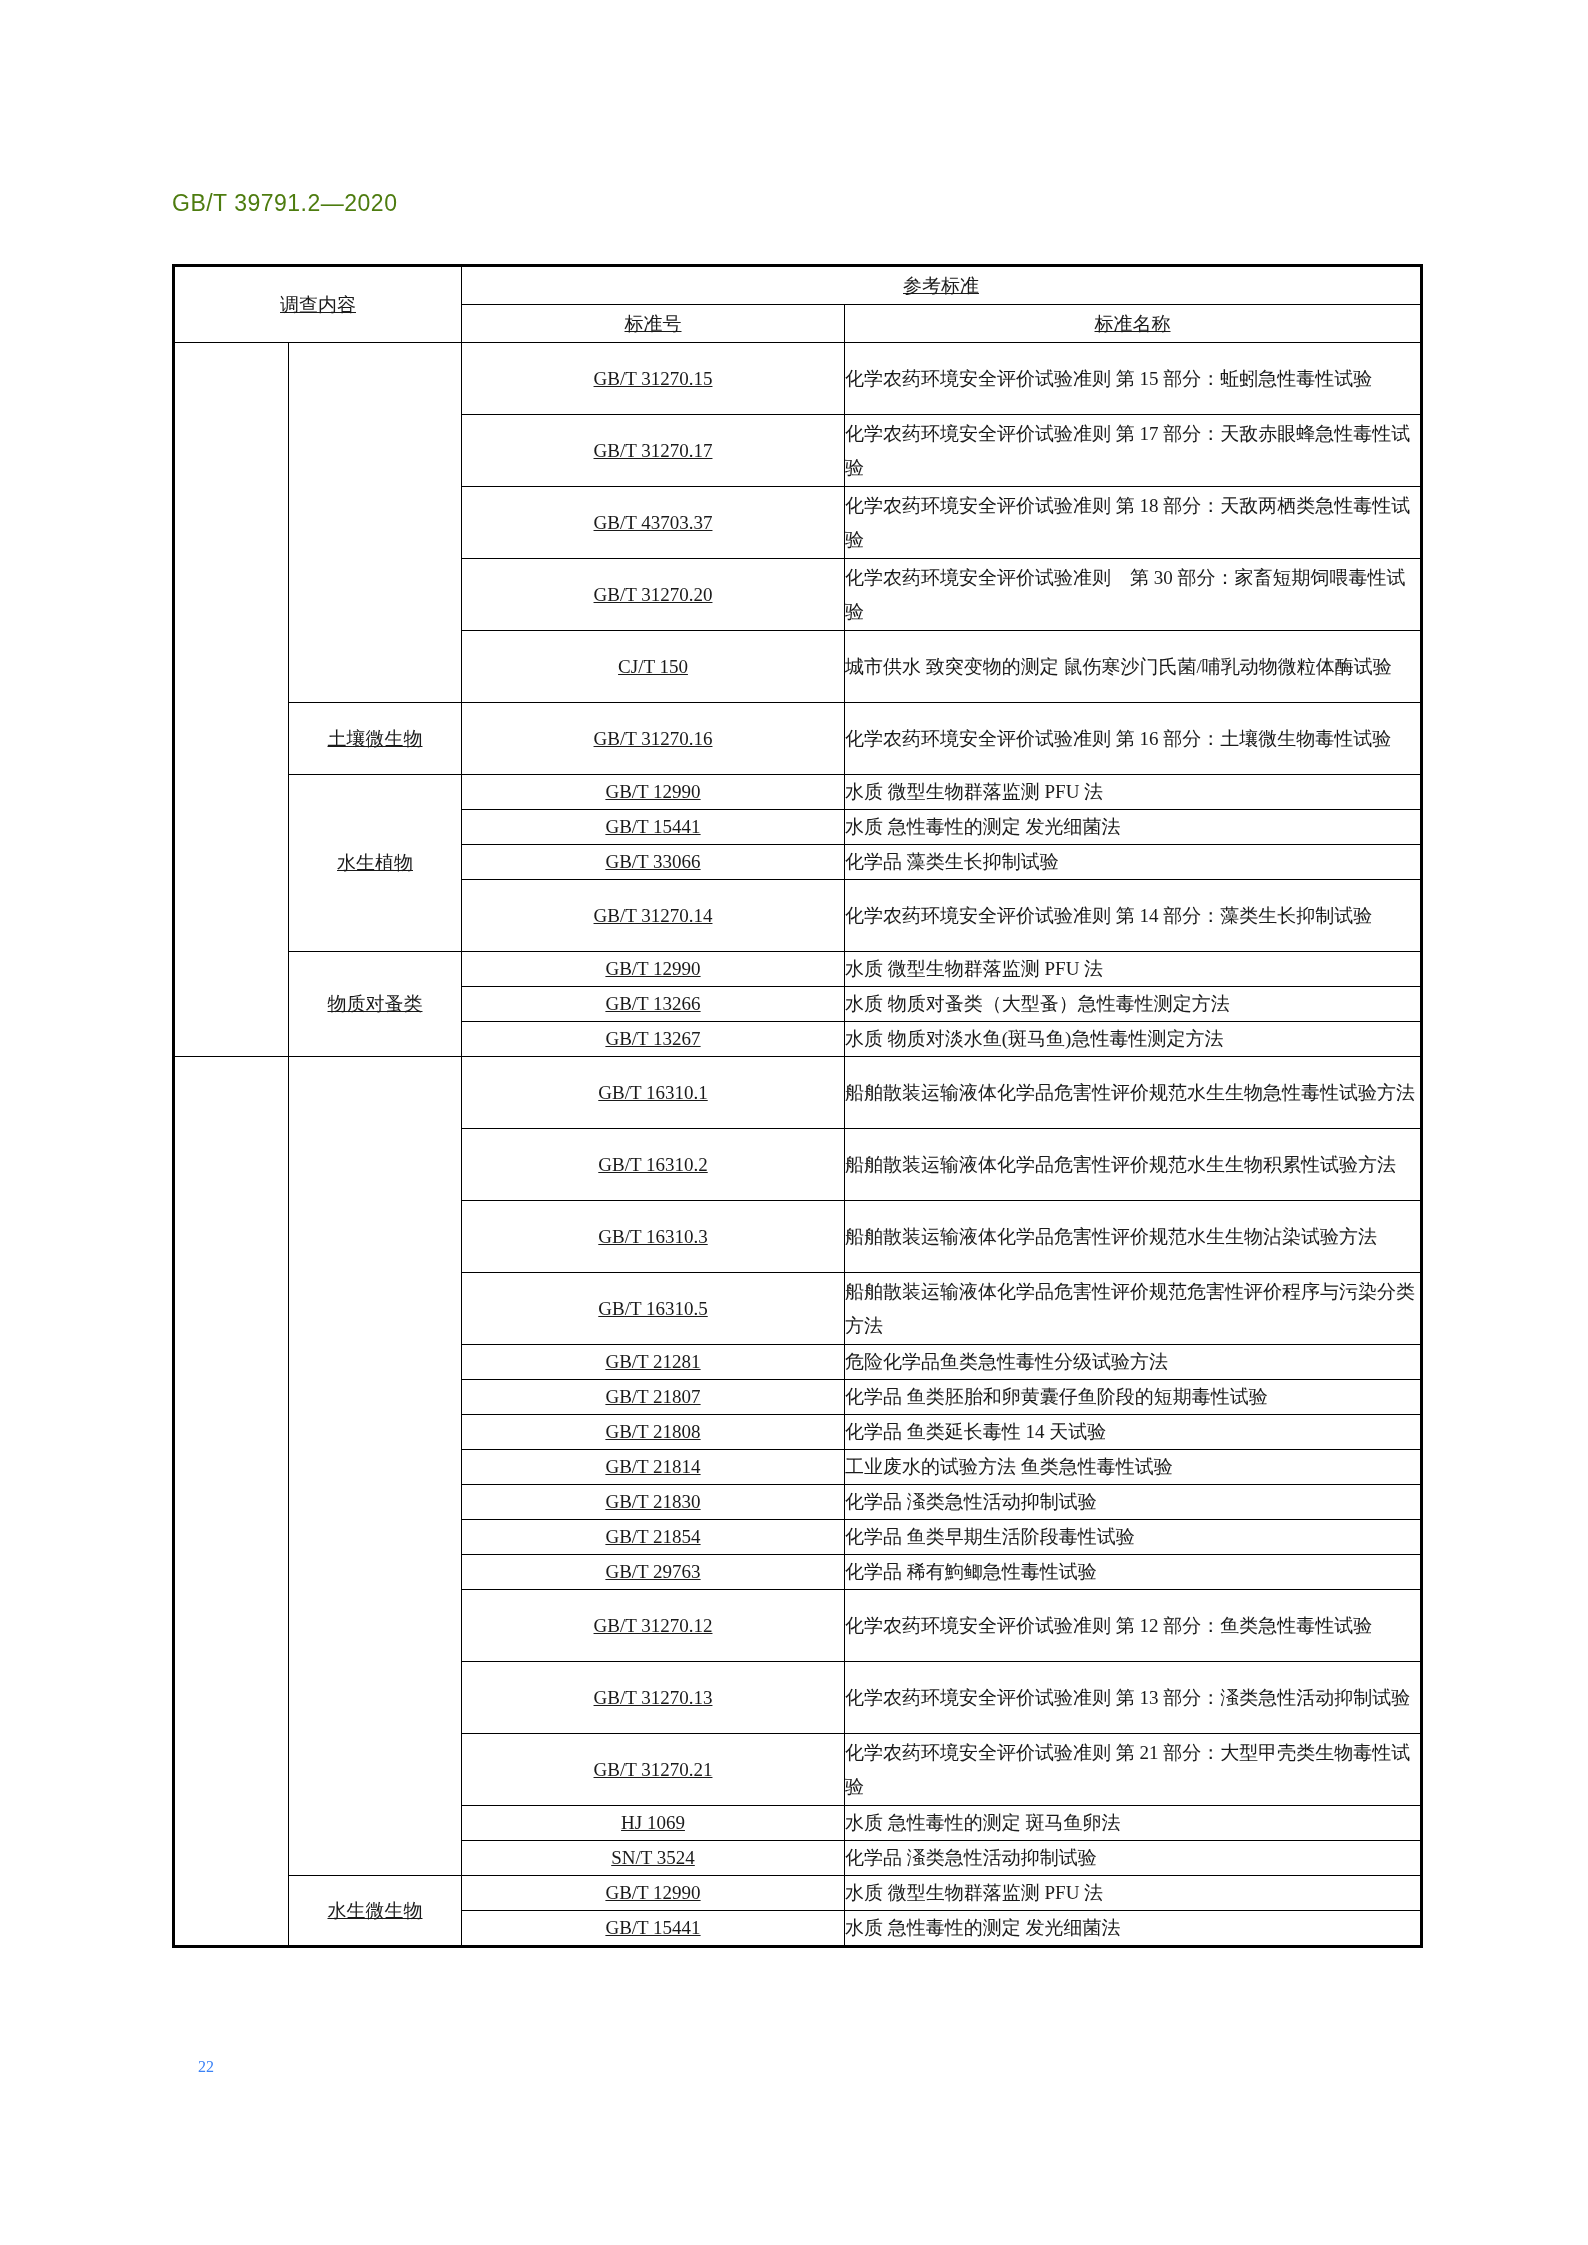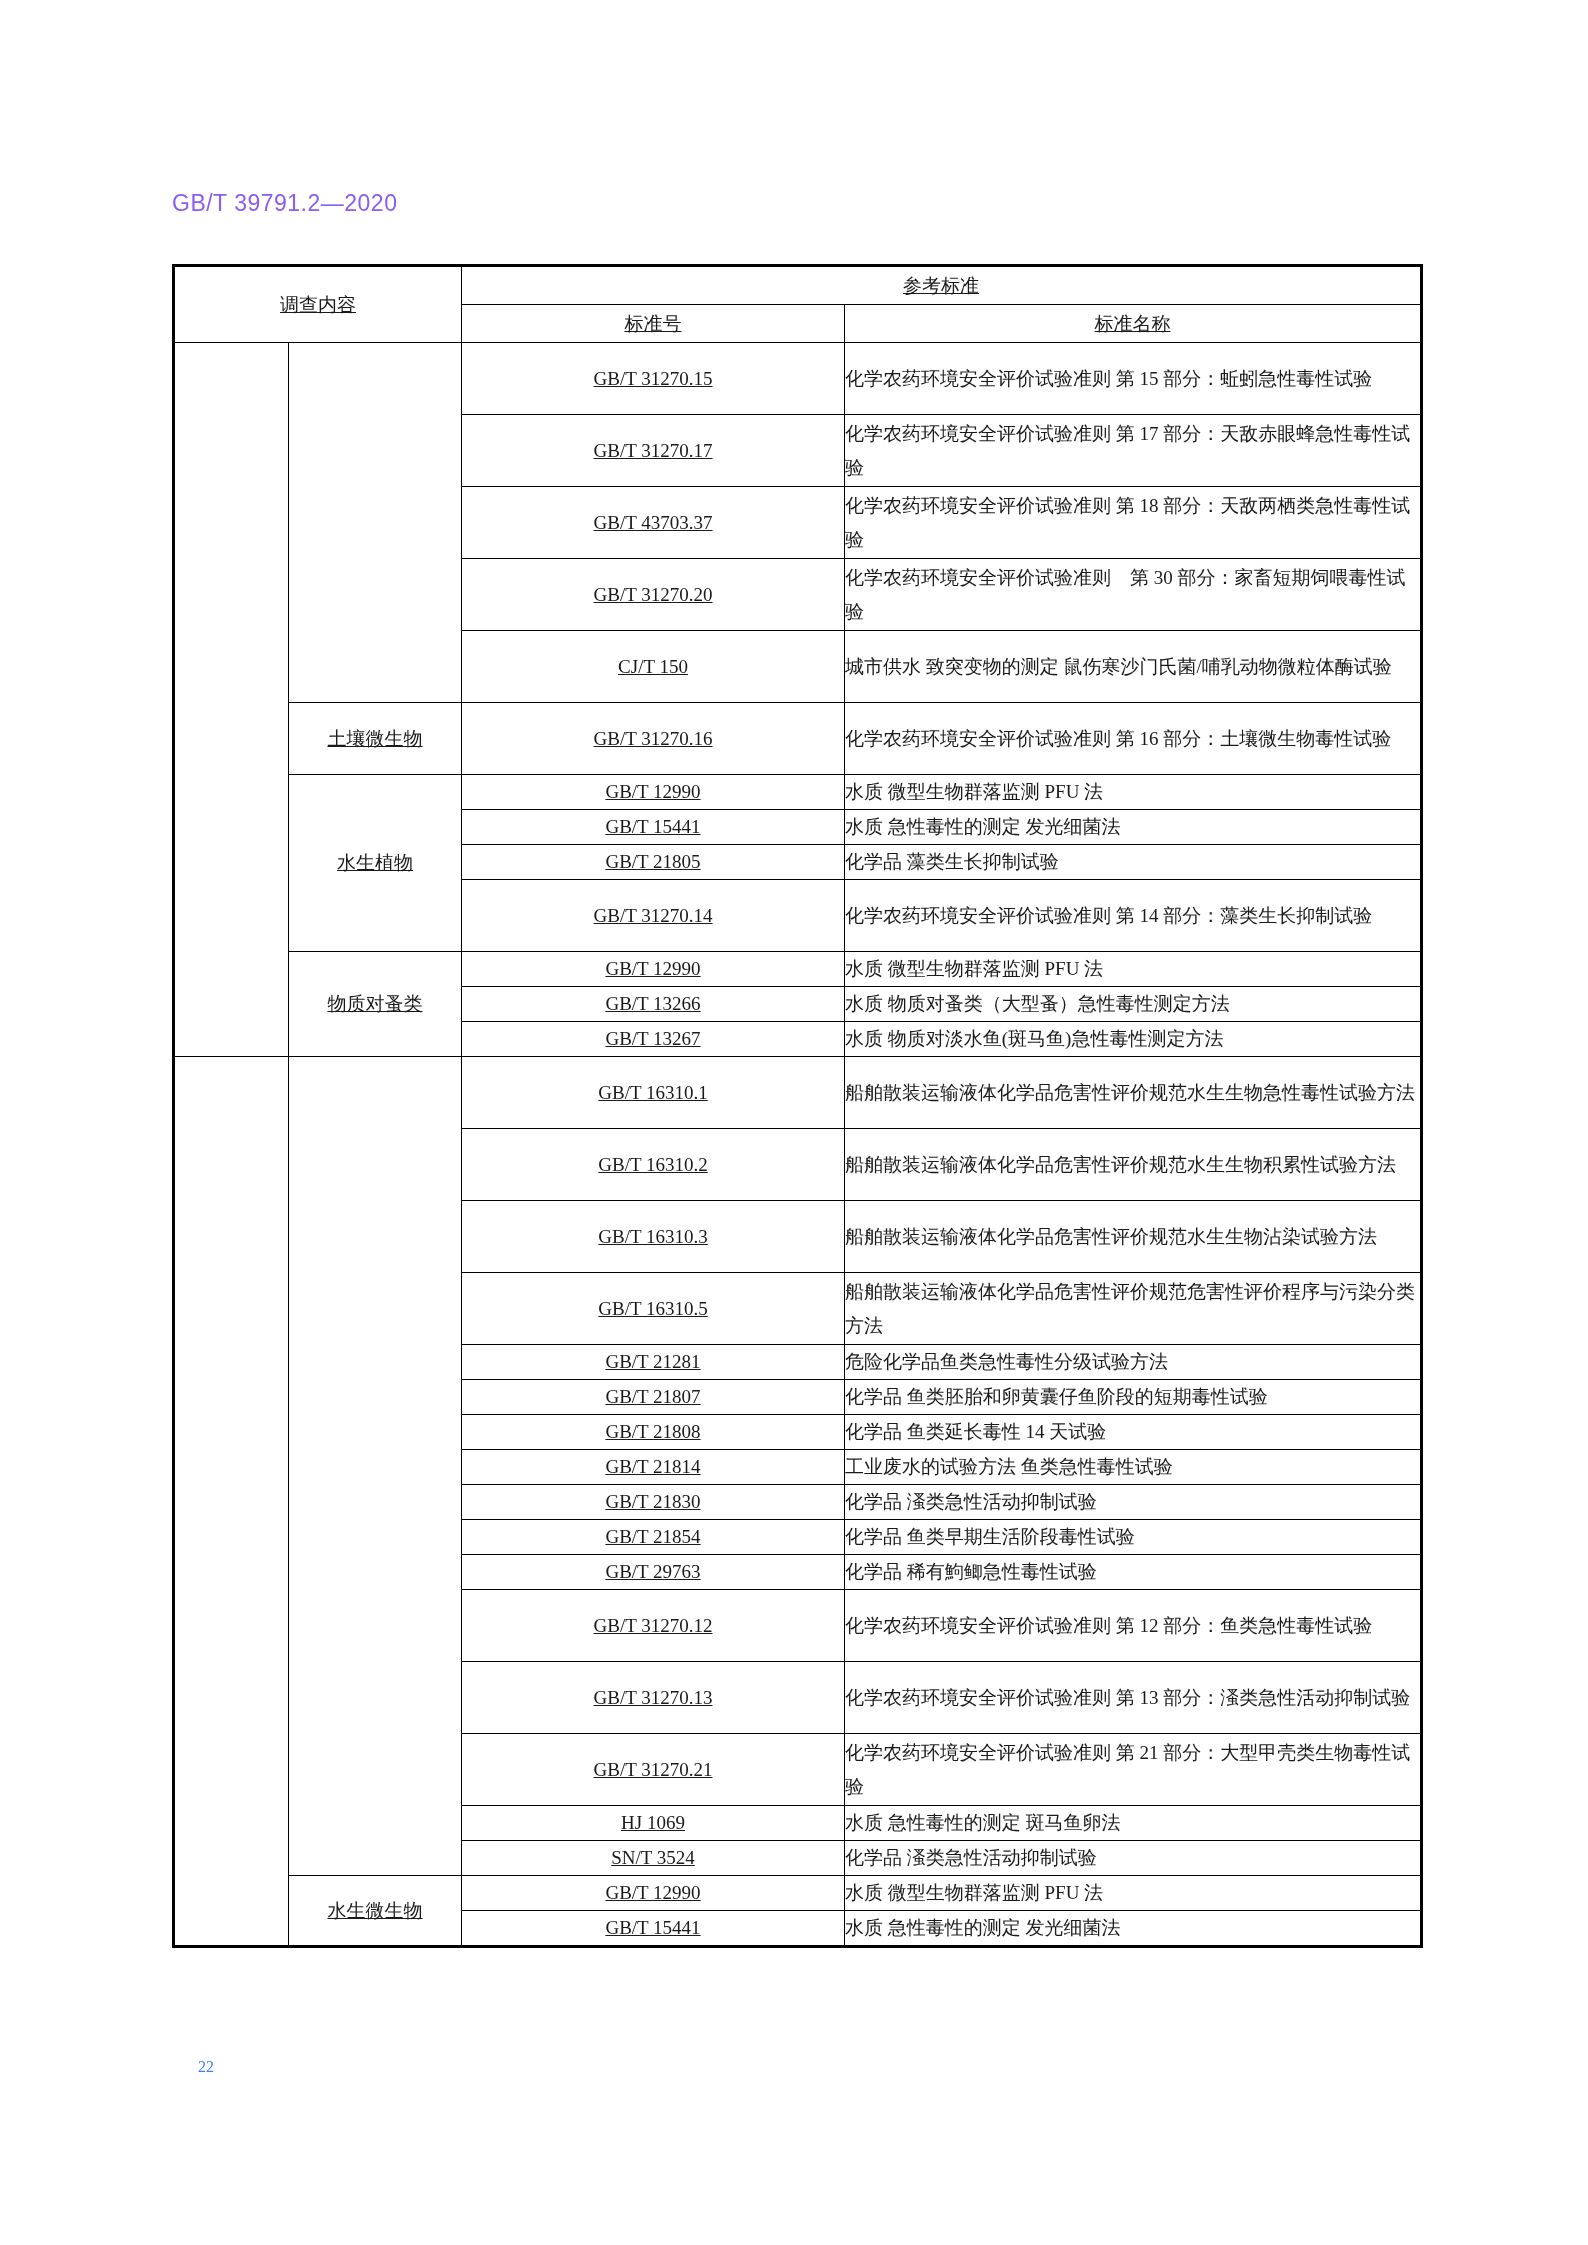--- a/index.html
+++ b/index.html
@@ -11,21 +11,21 @@
     overflow:hidden;
     color:#1a1a1a;
   }
   .doc-code{
     position:absolute;
     left:172px;
     top:190px;
     font-family:"Liberation Sans", sans-serif;
     font-size:23px;
     font-weight:500;
-    color:#8b5cf6;
+    color:#4d7c0f;
     letter-spacing:0.5px;
   }
   table.std-table{
     position:absolute;
     left:172px;
     top:264px;
     width:1248px;
     border-collapse:collapse;
     table-layout:fixed;
     border:3px solid #000;
@@ -114,21 +114,21 @@
     <tr class="h1">
       <td class="center" rowspan="4">水生植物</td>
       <td class="center">GB/T 12990</td>
       <td class="name">水质 微型生物群落监测 PFU 法</td>
     </tr>
     <tr class="h1">
       <td class="center">GB/T 15441</td>
       <td class="name">水质 急性毒性的测定 发光细菌法</td>
     </tr>
     <tr class="h1">
-      <td class="center">GB/T 21805</td>
+      <td class="center">GB/T 33066</td>
       <td class="name">化学品 藻类生长抑制试验</td>
     </tr>
     <tr class="h2">
       <td class="center">GB/T 31270.14</td>
       <td class="name">化学农药环境安全评价试验准则 第 14 部分：藻类生长抑制试验</td>
     </tr>
     <tr class="h1">
       <td class="center" rowspan="3">物质对蚤类</td>
       <td class="center">GB/T 12990</td>
       <td class="name">水质 微型生物群落监测 PFU 法</td>

